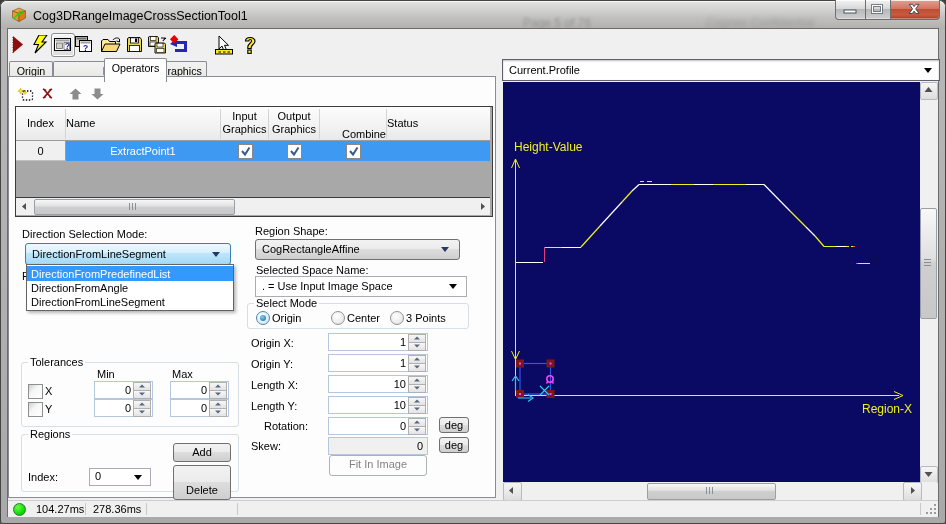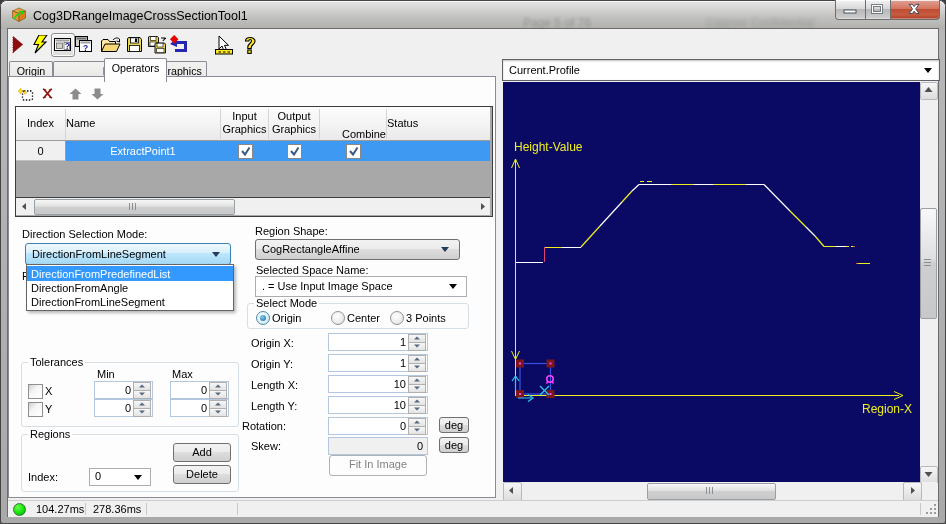--- a/index.html
+++ b/index.html
@@ -237,21 +237,21 @@
 <div class="abs lbl" style="left:272px;top:312px;">Origin</div>
 <div class="abs" style="left:331px;top:311px;width:12px;height:12px;border-radius:50%;border:1px solid #8f9498;background:radial-gradient(circle at 40% 35%,#fff,#ececec 60%,#d5d5d5);"></div>
 <div class="abs lbl" style="left:347px;top:312px;">Center</div>
 <div class="abs" style="left:390px;top:311px;width:12px;height:12px;border-radius:50%;border:1px solid #8f9498;background:radial-gradient(circle at 40% 35%,#fff,#ececec 60%,#d5d5d5);"></div>
 <div class="abs lbl" style="left:406px;top:312px;">3 Points</div>
 
 <div class="abs lbl" style="left:251px;top:337px;">Origin X:</div>
 <div class="abs lbl" style="left:251px;top:358px;">Origin Y:</div>
 <div class="abs lbl" style="left:251px;top:379px;">Length X:</div>
 <div class="abs lbl" style="left:251px;top:400px;">Length Y:</div>
-<div class="abs lbl" style="left:242px;top:420px;">Rotation:</div>
+<div class="abs lbl" style="left:264px;top:420px;">Rotation:</div>
 <div class="abs lbl" style="left:251px;top:440px;">Skew:</div>
 <div class="sp" style="left:328px;top:333px;width:98px;">
   <div class="v">1</div>
   <div class="spb" style="top:0px;">
       <svg width="14" height="5" style="display:block;margin:1px auto 0;">
         <polygon points="7,0.5 10,3.5 4,3.5" fill="#56687f"></polygon>
       </svg>
     </div>
   <div class="spb" style="top:8px;">
       <svg width="14" height="5" style="display:block;margin:1px auto 0;">
@@ -375,21 +375,21 @@
   <div class="spb" style="top:8px;">
       <svg width="14" height="5" style="display:block;margin:1px auto 0;">
         <polygon points="4,0.5 10,0.5 7,3.5" fill="#56687f"></polygon>
       </svg>
     </div>
 </div>
 
 <div class="gb" style="left:21px;top:434px;width:216px;height:56px;"></div>
 <div class="gbl" style="left:28px;top:428px;">Regions</div>
 <div class="btn" style="left:173px;top:443px;width:56px;height:15px;padding-top:2px;">Add</div>
-<div class="btn" style="left:173px;top:465px;width:56px;height:15px;padding-top:2px;">Delete</div>
+<div class="btn" style="left:173px;top:465px;width:56px;height:15px;padding-top:18px;">Delete</div>
 <div class="abs lbl" style="left:28px;top:471px;">Index:</div>
 <div class="abs" style="left:89px;top:468px;width:60px;height:16px;border:1px solid #abadb3;background:#fff;">
   <div class="abs lbl" style="left:5px;top:1px;">0</div>
   <svg class="abs" style="left:44px;top:6px" width="9" height="6">
       <polygon points="0,0 8,0 4,5" fill="#000"></polygon>
     </svg>
 </div>
 
 <div class="abs" style="left:502px;top:59px;width:436px;height:20px;border:1px solid #5f6267;background:#fff;box-shadow:inset 0 1px 2px rgba(0,0,0,.25);">
   <div class="abs lbl" style="left:6px;top:4px;">Current.Profile</div>

